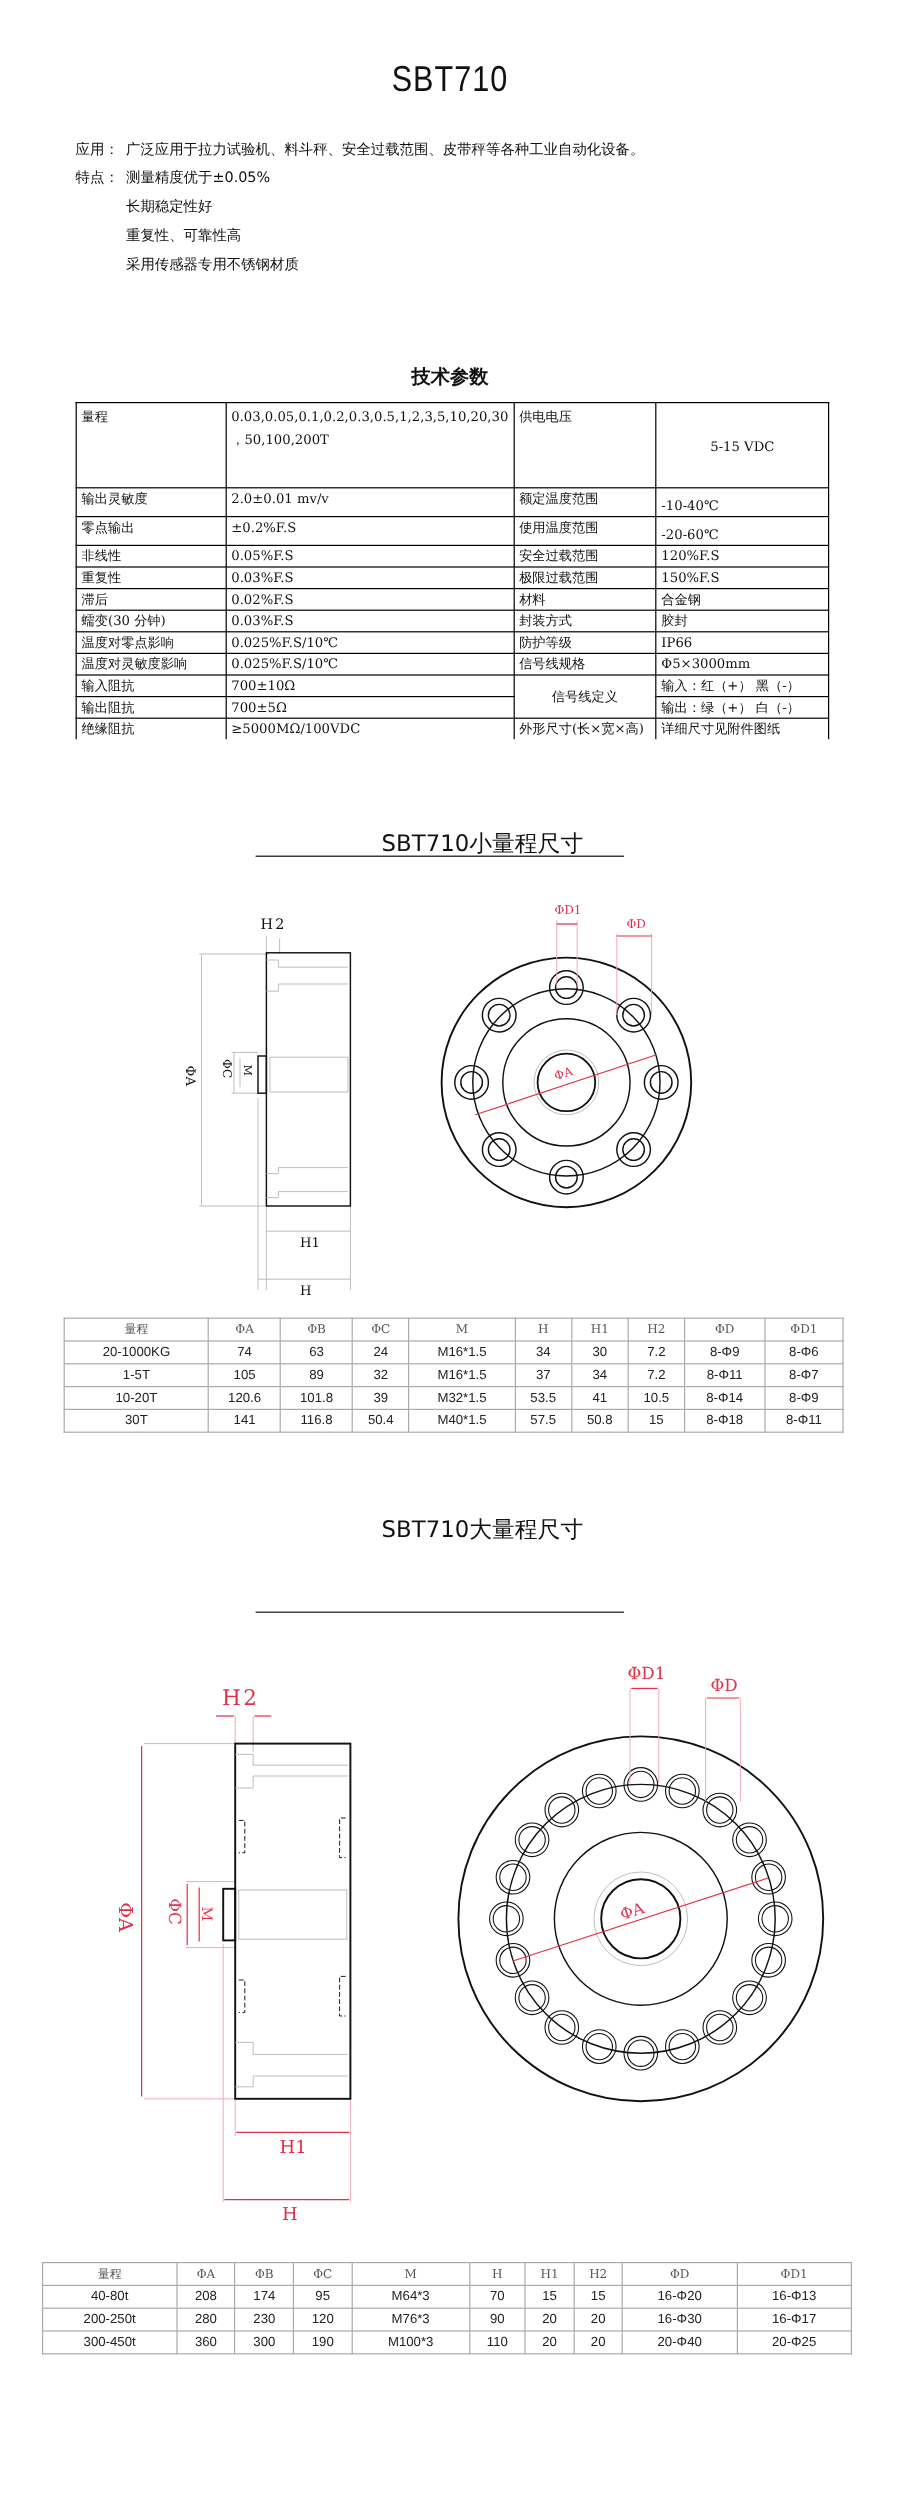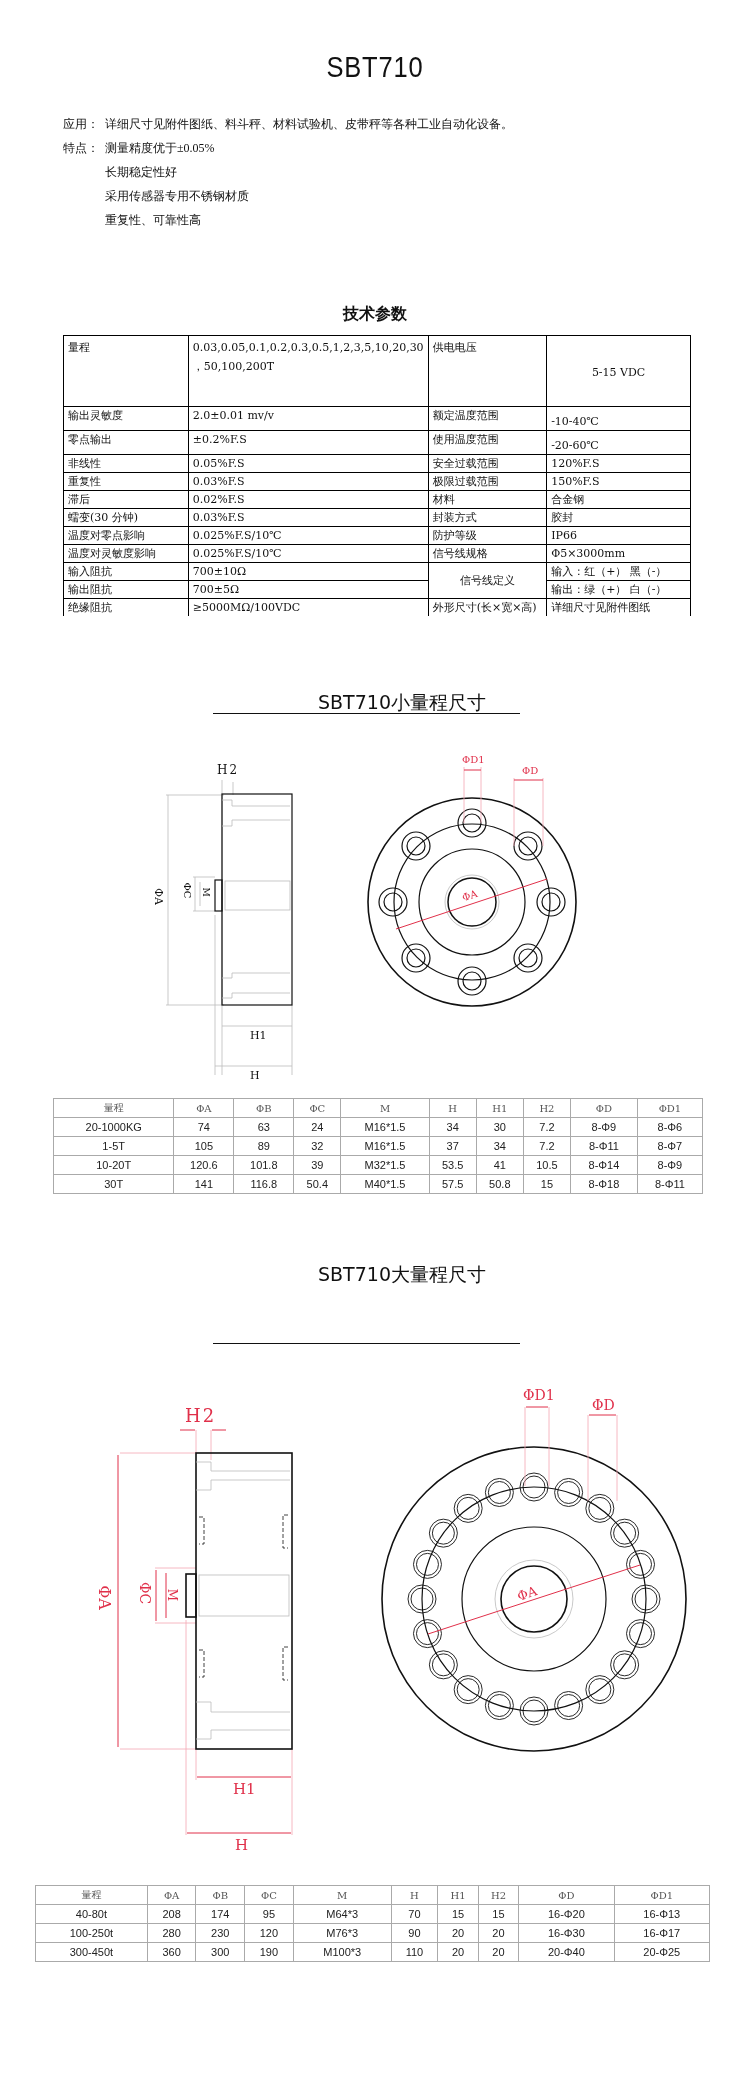--- a/index.html
+++ b/index.html
@@ -1,21 +1,21 @@
 <!DOCTYPE html>
 <html><head>
 <meta charset="utf-8">
 <style>
   html, body { margin:0; padding:0; background:#ffffff; }
   body { width:750px; height:2100px; position:relative; overflow:hidden;
          font-family:"DejaVu Sans","Liberation Sans",sans-serif; color:#111; }
   .abs { position:absolute; }
   .title { left:0; width:750px; top:50px; text-align:center; font-size:30px;
            letter-spacing:1px; font-family:"Liberation Sans","DejaVu Sans",sans-serif; transform:scaleX(0.85); }
-  .intro { left:63px; top:112px; font-size:12px; line-height:24px;font-family:Liberation Serif, serif; }
+  .intro { left:63px; top:112px; font-size:12px; line-height:24px; }
   .intro .row { display:flex; }
   .intro .lbl { width:42px; }
   .intro .indent { padding-left:42px; }
   .spec-title { left:0; width:750px; top:304px; text-align:center; font-size:16px;font-weight:bold; }
   table.spec { position:absolute; left:63px; top:335px; width:628px; border-collapse:collapse;
                font-family:"DejaVu Serif","Liberation Serif",serif; font-size:11px; }
   table.spec td { border:1px solid #000; padding:0 4px; height:17px; vertical-align:top; line-height:17px; }
   table.spec tr.tall td { height:68px; line-height:19px; padding-top:2px; }
   table.spec tr:last-child td { border-bottom:none; }
   table.spec td.c { text-align:center; vertical-align:middle; }
@@ -34,29 +34,29 @@
   .gray { fill:none; stroke:#bbb; stroke-width:0.8; }
 </style>
 </head>
 <body>
 
 <div class="abs title">SBT710</div>
 
 <div class="abs intro">
   <div class="row">
     <span class="lbl">应用：</span>
-    <span>详细尺寸见附件图纸、料斗秤、材料试验机、皮带秤等各种工业自动化设备。</span>
+    <span>广泛应用于拉力试验机、料斗秤、安全过载范围、皮带秤等各种工业自动化设备。</span>
   </div>
   <div class="row">
     <span class="lbl">特点：</span>
     <span>测量精度优于±0.05%</span>
   </div>
   <div class="indent">长期稳定性好</div>
+  <div class="indent">重复性、可靠性高</div>
   <div class="indent">采用传感器专用不锈钢材质</div>
-  <div class="indent">重复性、可靠性高</div>
 </div>
 
 <div class="abs spec-title">技术参数</div>
 <table class="spec">
   <colgroup>
       <col style="width:149px">
       <col style="width:178px">
       <col style="width:142px">
       <col style="width:159px">
     </colgroup>
@@ -383,21 +383,21 @@
         <td>174</td>
         <td>95</td>
         <td>M64*3</td>
         <td>70</td>
         <td>15</td>
         <td>15</td>
         <td>16-Φ20</td>
         <td>16-Φ13</td>
   </tr>
   <tr>
-    <td>100-250t</td>
+    <td>200-250t</td>
         <td>280</td>
         <td>230</td>
         <td>120</td>
         <td>M76*3</td>
         <td>90</td>
         <td>20</td>
         <td>20</td>
         <td>16-Φ30</td>
         <td>16-Φ17</td>
   </tr>

